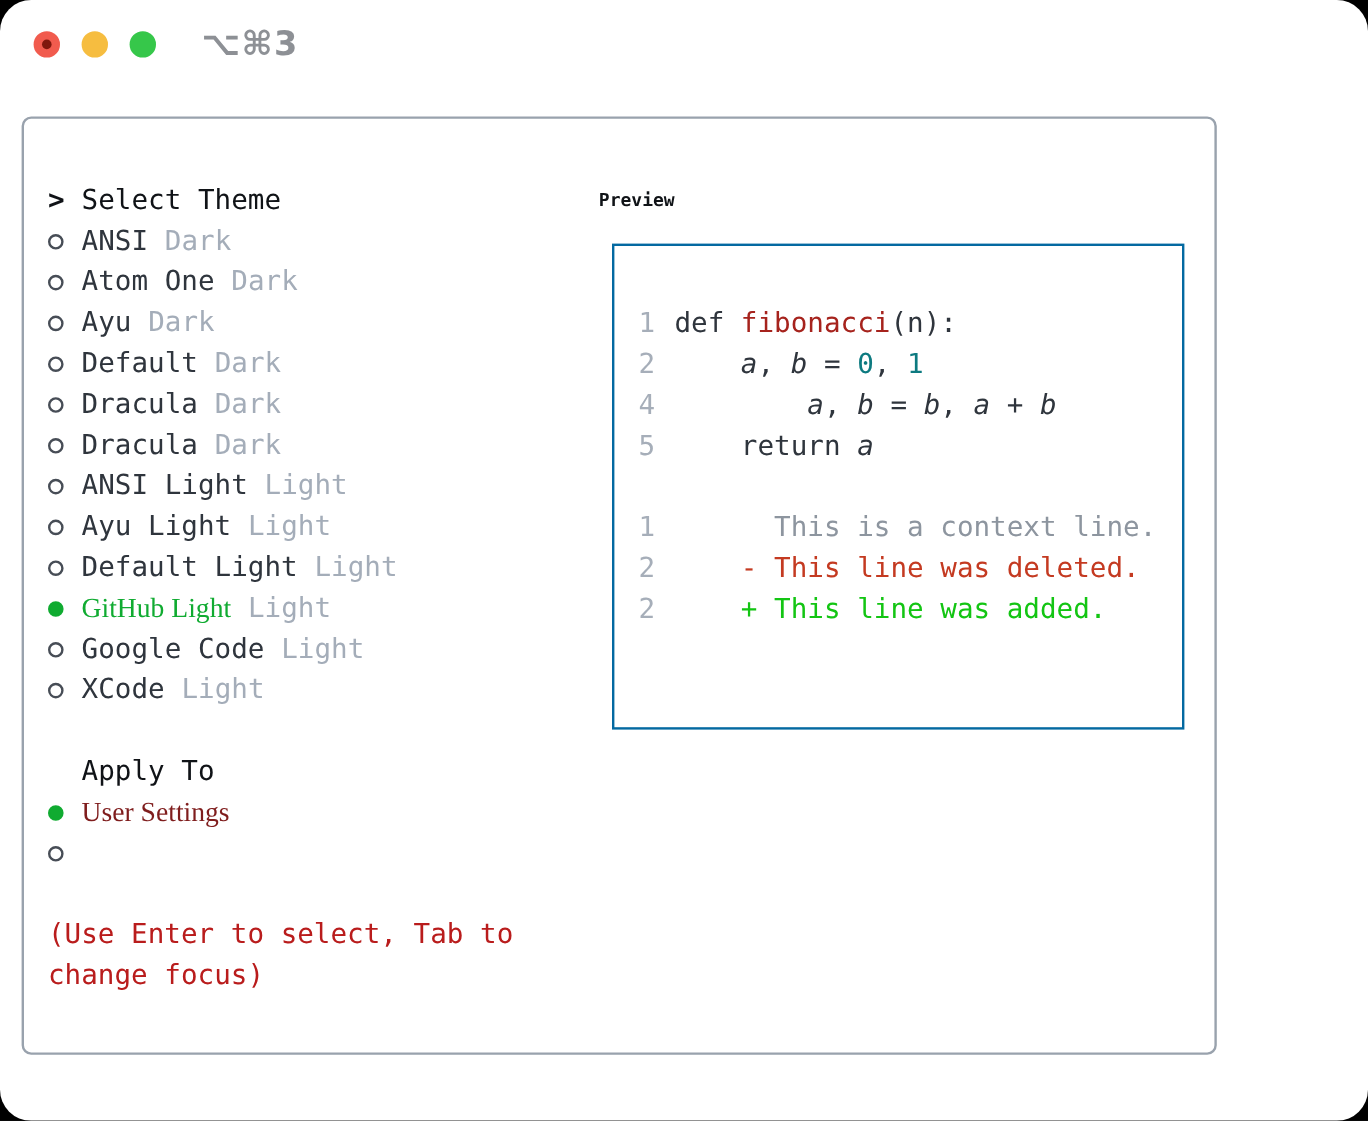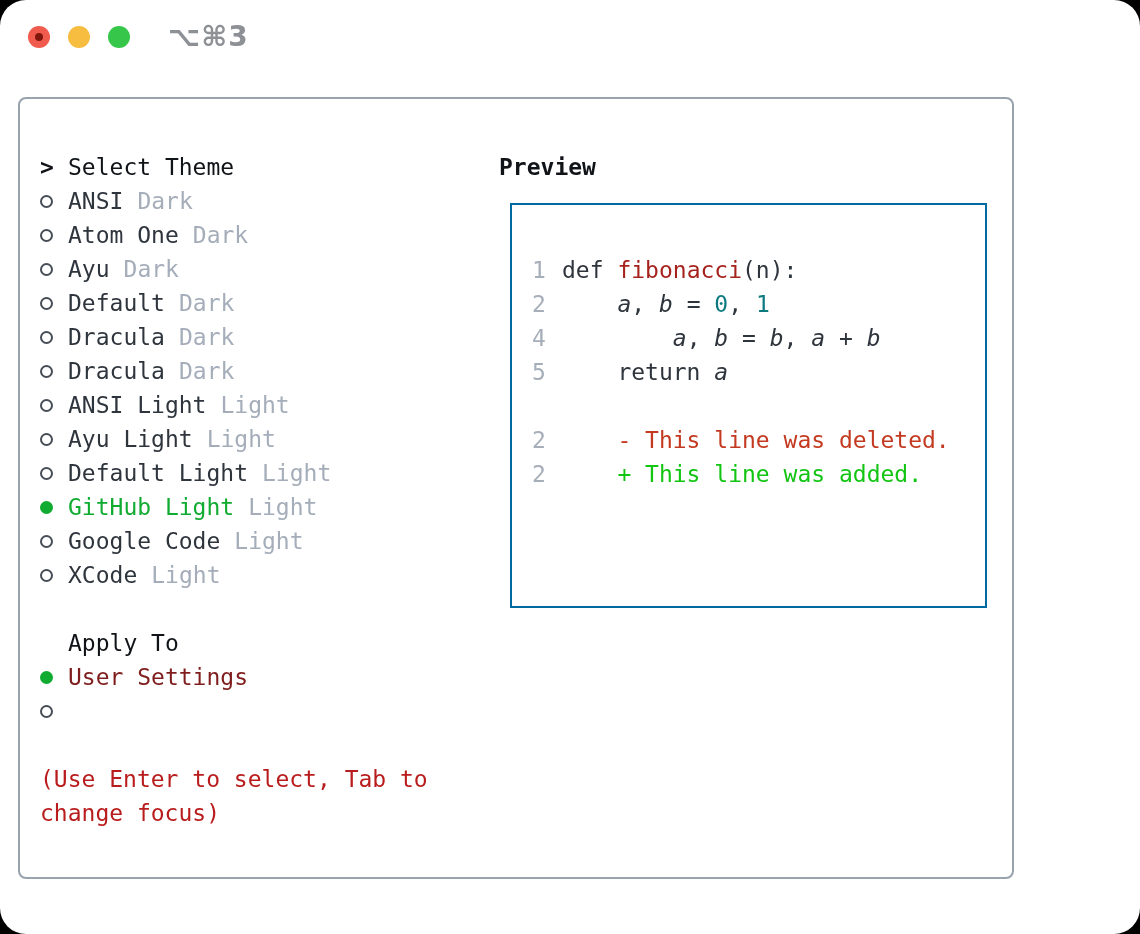--- a/index.html
+++ b/index.html
@@ -19,29 +19,29 @@
 
   
   .left{position:absolute;left:20px;top:51px;font-size:23px;}
   .row{display:flex;align-items:center;height:34px;white-space:pre;}
   .gutter{width:28px;display:flex;align-items:center;flex:none;}
   .prompt{font-weight:bold;color:#101317;display:inline-block;}
   .htext{font-weight:normal;color:#101317;}
   .dot{width:13px;height:13px;border-radius:50%;border:2px solid #474d56;box-sizing:border-box;}
   .row.selected .dot{background:#10ab31;border-color:#10ab31;}
   .name{color:#2f353d;}
-  .row.selected .name{color:#10ab31;}
+  .row.selected .name{color:#10ab31;font-family:Liberation Serif, serif;}
   .variant{color:#a4adb9;margin-left:14px;}
   .subhead{color:#101317;}
   .opt .name{color:#2f353d;}
   .opt.selected .name{color:#7f1d1d;}
   .hint{height:34px;line-height:34px;color:#b91c1c;white-space:pre;}
 
   
-  .ptitle{position:absolute;left:479px;top:51px;height:34px;line-height:34px;font-size:23px;font-weight:bold;color:#101317;}
+  .ptitle{position:absolute;left:479px;top:51px;height:34px;line-height:34px;font-size:15px;font-weight:bold;color:#101317;}
   .pbox{position:absolute;left:490px;top:104px;width:477px;height:405px;border:2px solid #0369a1;box-sizing:border-box;background:#fff;}
   .pcode{position:absolute;left:20px;top:48px;font-size:23px;}
   .cline{height:34px;line-height:34px;white-space:pre;}
   .lnum{display:inline-block;width:30px;color:#a6aeb9;}
   .tok-plain{color:#2f353d;}
   .tok-function{color:#a6231d;}
   .tok-number{color:#0d7a80;}
   .tok-call{color:#2290cf;}
   .tok-variable{color:#2f353d;font-style:italic;}
   .tok-context{color:#8d959f;}
@@ -153,19 +153,20 @@
 
     <div class="ptitle">Preview</div>
 
     <div class="pbox">
       <div class="pcode">
         <div class="cline"><span class="lnum">1</span><span><span class="tok tok-plain">def </span><span class="tok tok-function">fibonacci</span><span class="tok tok-plain">(n):</span></span></div>
         <div class="cline"><span class="lnum">2</span><span><span class="tok tok-plain">    </span><span class="tok tok-variable">a</span><span class="tok tok-plain">, </span><span class="tok tok-variable">b</span><span class="tok tok-plain"> = </span><span class="tok tok-number">0</span><span class="tok tok-plain">, </span><span class="tok tok-number">1</span></span></div>
         <div class="cline"><span class="lnum">4</span><span><span class="tok tok-plain">        </span><span class="tok tok-variable">a</span><span class="tok tok-plain">, </span><span class="tok tok-variable">b</span><span class="tok tok-plain"> = </span><span class="tok tok-variable">b</span><span class="tok tok-plain">, </span><span class="tok tok-variable">a</span><span class="tok tok-plain"> + </span><span class="tok tok-variable">b</span></span></div>
         <div class="cline"><span class="lnum">5</span><span><span class="tok tok-plain">    return </span><span class="tok tok-variable">a</span></span></div>
         <div class="cline"><span class="lnum"></span><span></span></div>
+        <div class="cline"><span class="lnum">1</span><span><span class="tok tok-context">      This is a context line.</span></span></div>
         <div class="cline"><span class="lnum">2</span><span><span class="tok tok-deleted">    - This line was deleted.</span></span></div>
         <div class="cline"><span class="lnum">2</span><span><span class="tok tok-added">    + This line was added.</span></span></div>
       </div>
     </div>
 
   </div>
 </div>
 
 </body></html>

